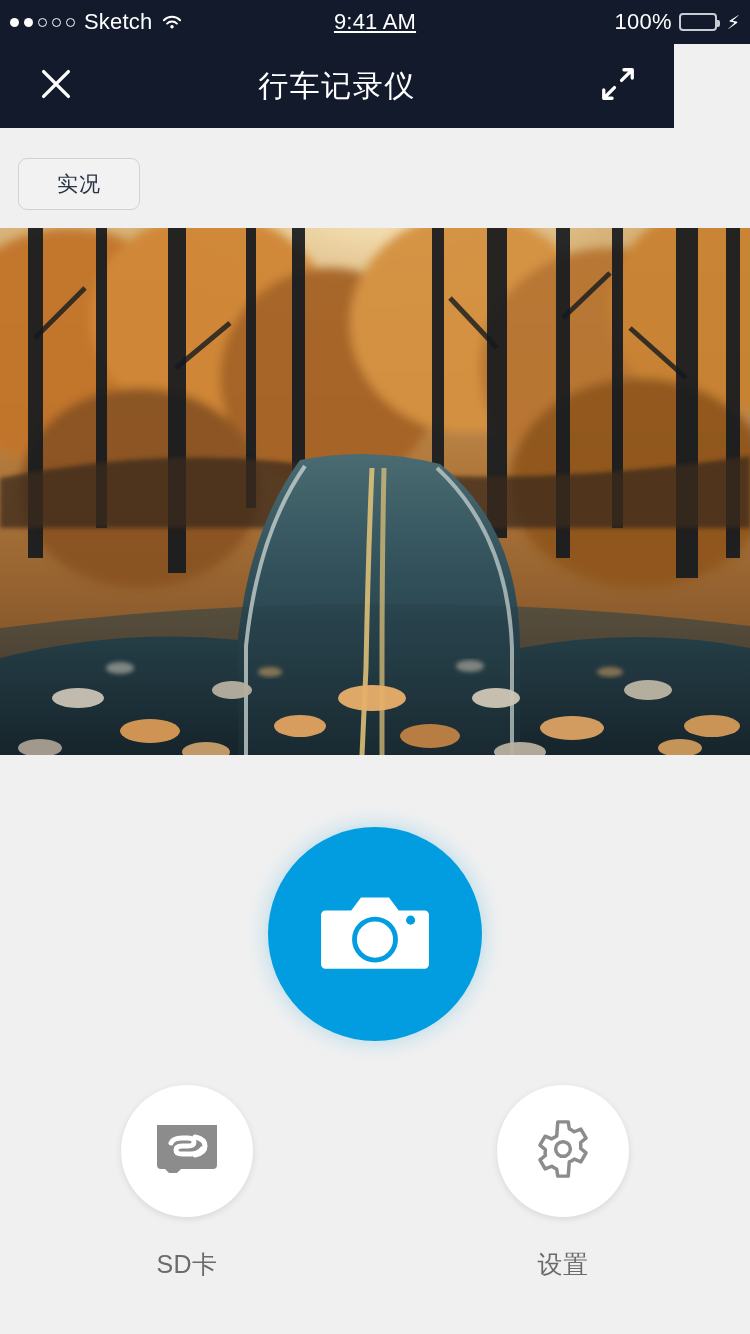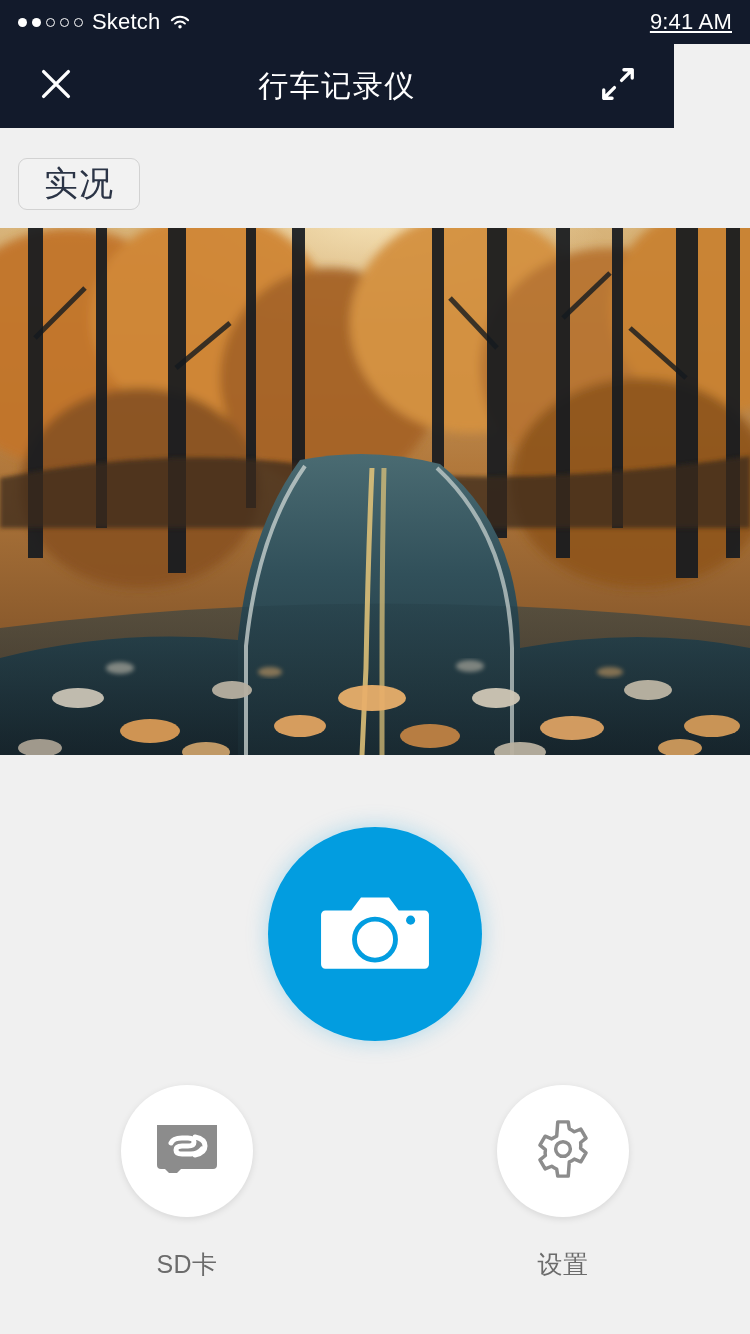--- a/index.html
+++ b/index.html
@@ -17,21 +17,21 @@
     background:#f0f0f0;
   }
 
   
   .statusbar {
     position:absolute; top:0; left:0;
     width:750px; height:44px;
     background:#121a2b;
     color:#ffffff;
     display:flex; align-items:center;
-    padding:0 18px;
+    padding:0 10px;
   }
   .sb-left { display:flex; align-items:center; gap:9px; flex:1; }
   .sb-center { flex:0 0 auto; display:flex; justify-content:center;text-decoration:underline; }
   .sb-right { display:flex; align-items:center; gap:7px; flex:1; justify-content:flex-end; }
 
   .dots { display:flex; align-items:center; gap:5px; }
   .dot { width:9px; height:9px; border-radius:50%; background:#ffffff; }
   .dot.hollow { background:transparent; border:1.4px solid #ffffff; width:9px; height:9px; }
 
   .carrier { font-size:22px; letter-spacing:0.2px; font-weight:400; }
@@ -78,21 +78,21 @@
     width:750px; height:100px;
     background:#f0f0f0;
   }
   .live-btn {
     position:absolute; left:18px; top:30px;
     width:122px; height:52px;
     background:#f2f2f2;
     border:1.5px solid #d2d2d2;
     border-radius:9px;
     display:flex; align-items:center; justify-content:center;
-    color:#2b3446; font-size:34px; letter-spacing:1px;
+    color:#2b3446; font-size:21px; letter-spacing:1px;
     cursor:pointer;
   }
 
   
   .preview {
     position:absolute; top:228px; left:0;
     width:750px; height:527px;
     overflow:hidden;
     background:#1a2228;
   }
@@ -152,20 +152,27 @@
           <path d="M6.6 10.2a7.7 7.7 0 0 1 10.8 0" stroke="#fff" stroke-width="2.1" fill="none" stroke-linecap="round"></path>
           <path d="M3.1 6.5a12.6 12.6 0 0 1 17.8 0" stroke="#fff" stroke-width="2.1" fill="none" stroke-linecap="round"></path>
         </svg>
       </span>
     </div>
 
     <div class="sb-center">
       <span class="clock">9:41 AM</span>
     </div>
 
+    <div class="sb-right">
+      <span class="batt-pct">100%</span>
+      <span class="battery">
+        <span class="batt-fill"></span>
+      </span>
+      <span class="bolt">⚡</span>
+    </div>
   </div>
 
   <div class="navbar">
     <div class="nav-btn">
       <span>
         <svg viewBox="0 0 32 32" width="36" height="36">
           <path d="M5 5 L27 27 M27 5 L5 27" stroke="#fff" stroke-width="3" stroke-linecap="round"></path>
         </svg>
       </span>
     </div>

